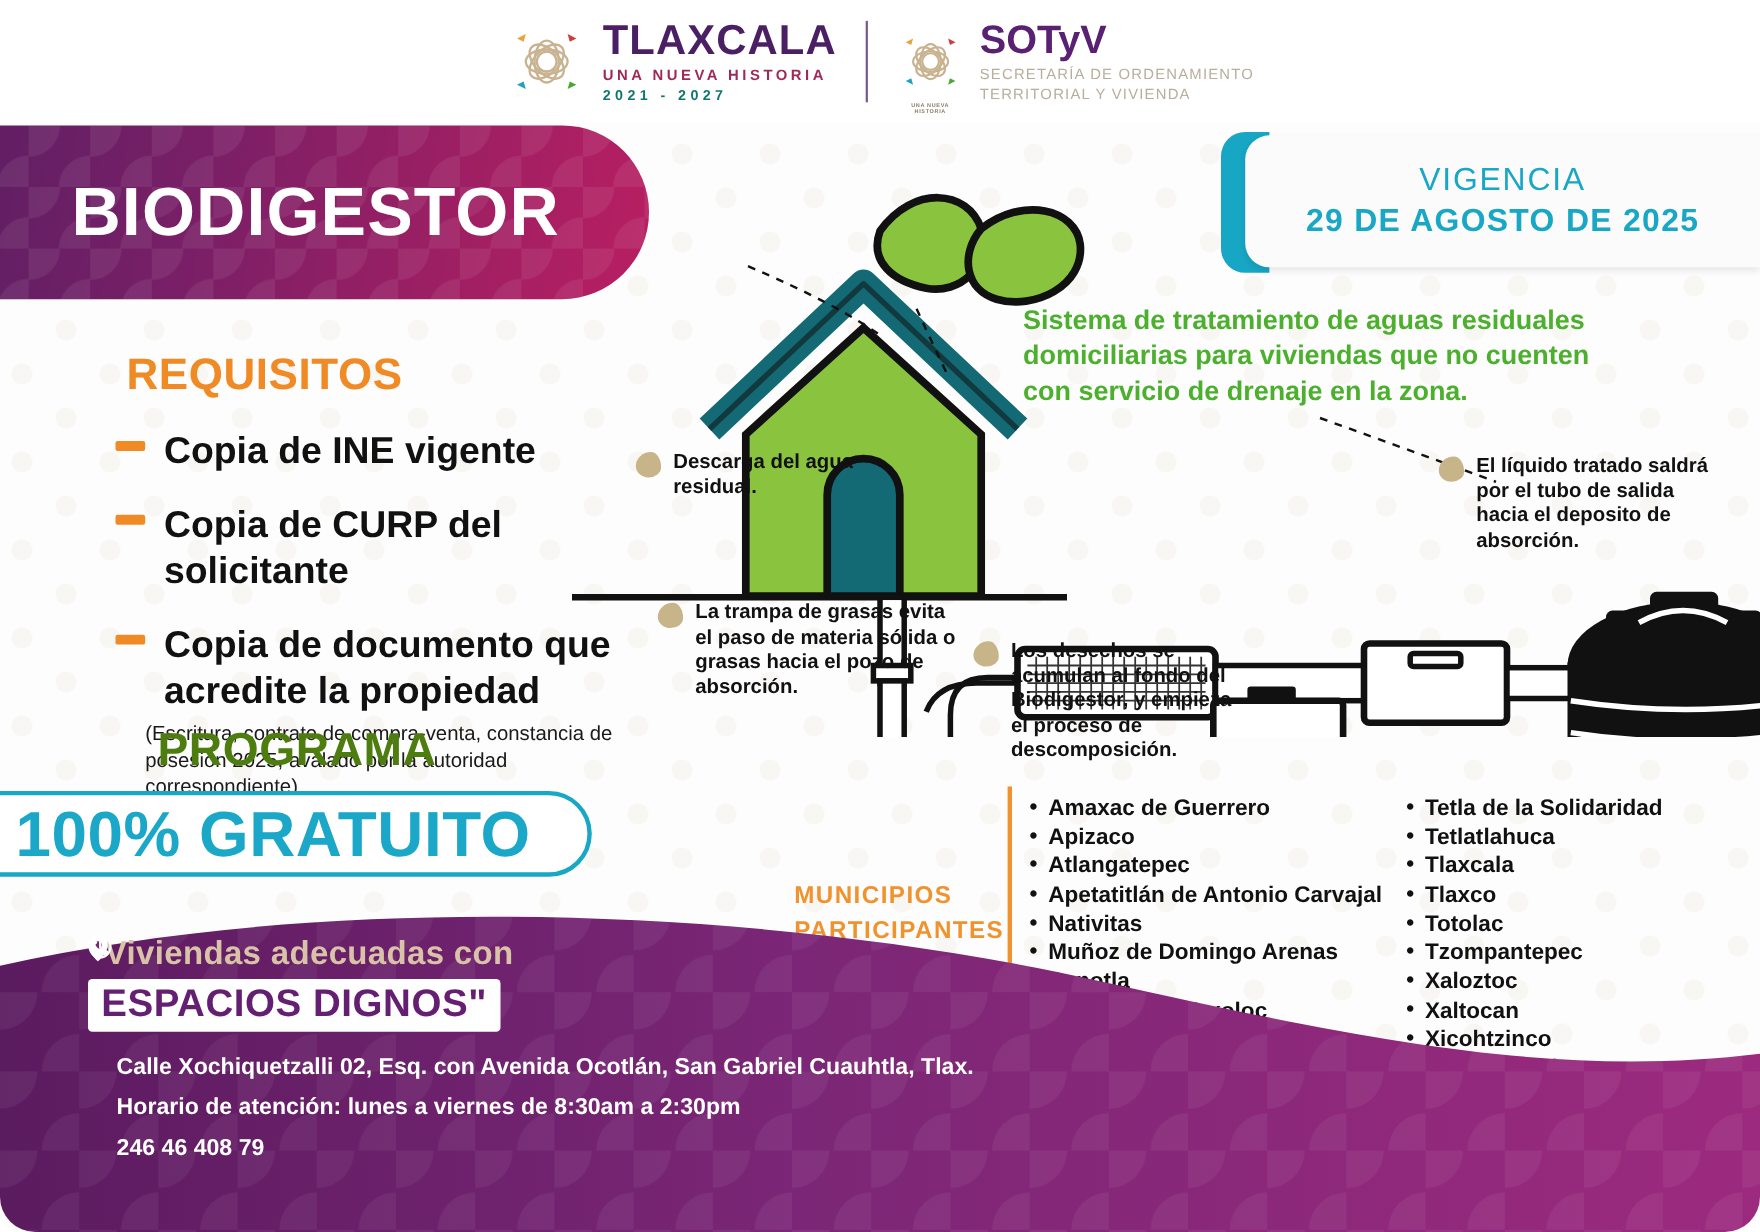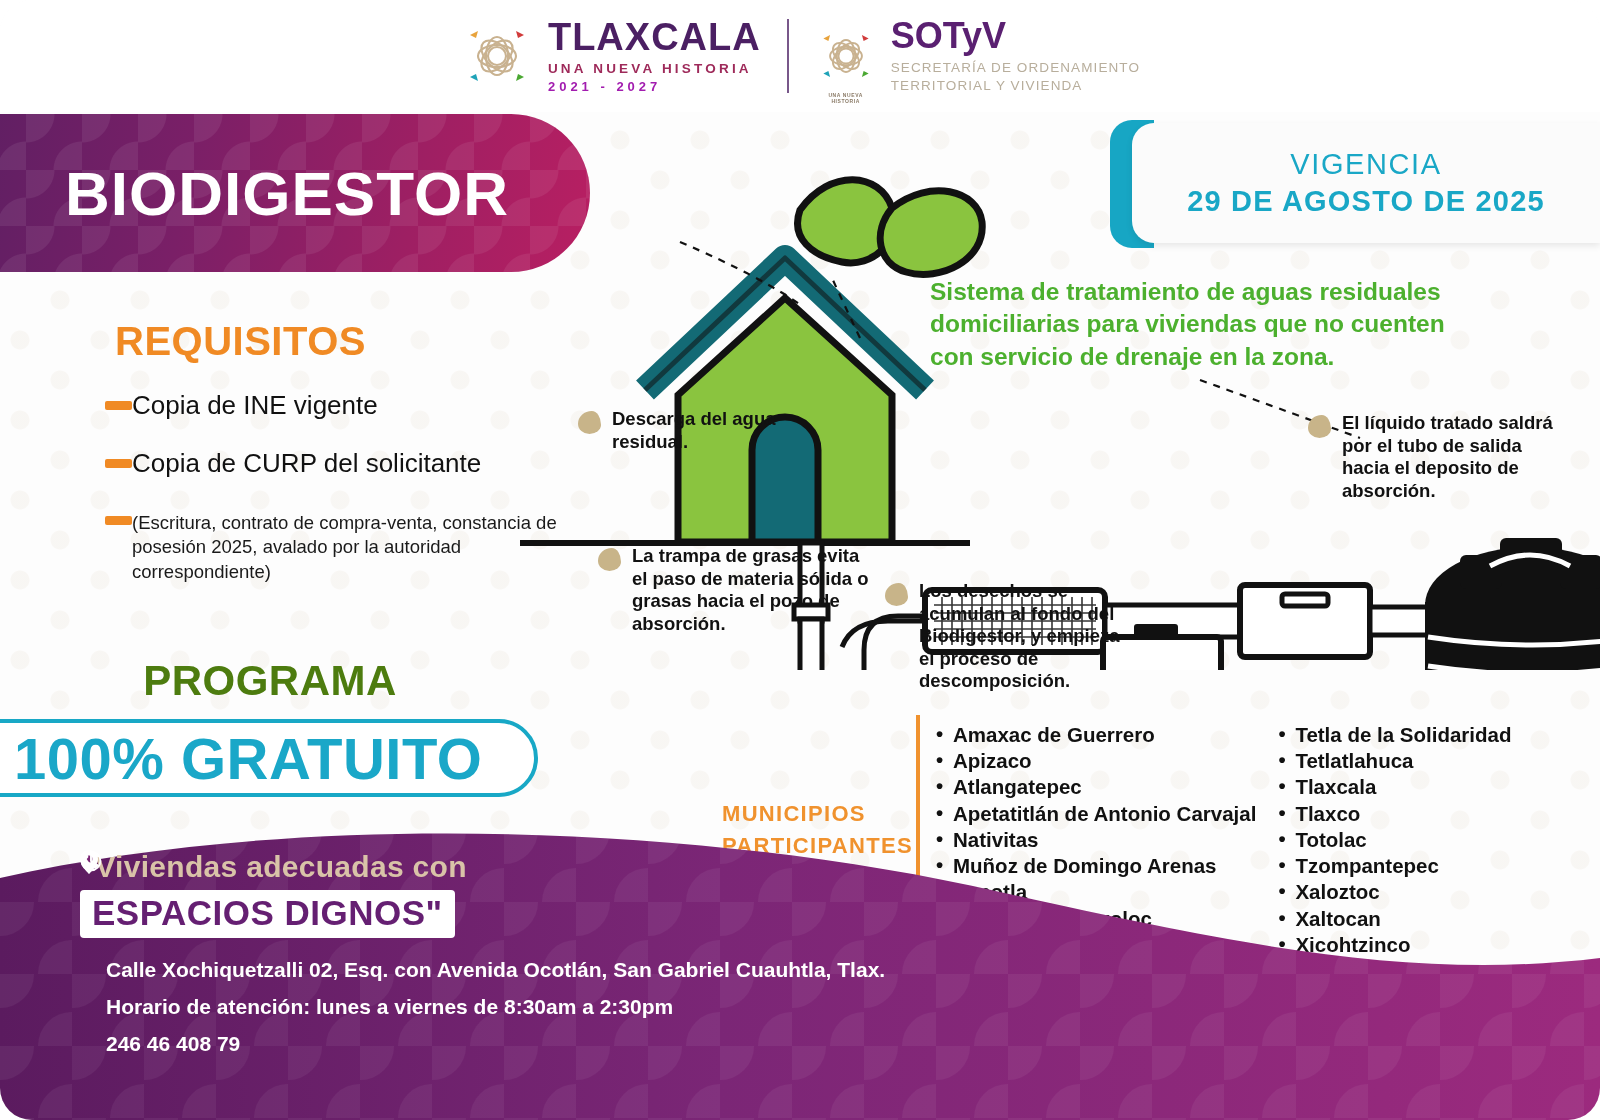--- a/index.html
+++ b/index.html
@@ -23,21 +23,21 @@
     pointer-events:none;
   }
 
   
   .header{position:absolute;top:0;left:0;width:1600px;height:112px;background:#fff;
           display:flex;align-items:center;justify-content:center;gap:26px;z-index:6;}
   .logo-block{display:flex;align-items:center;gap:14px;}
   .rosette{width:74px;height:74px;position:relative;flex:0 0 auto;}
   .tlax-text .t1{font-size:38px;font-weight:700;letter-spacing:1px;color:#4b1f63;line-height:1;}
   .tlax-text .t2{font-size:13.5px;font-weight:700;letter-spacing:3.2px;color:#9e2a5a;margin-top:5px;}
-  .tlax-text .t3{font-size:13px;font-weight:700;letter-spacing:4px;color:#a21caf;margin-top:3px;}
+  .tlax-text .t3{font-size:13px;font-weight:700;letter-spacing:4px;color:#0f766e;margin-top:3px;}
   .divider-v{width:2px;height:74px;background:#4b1f63;opacity:.75;}
   .sotyv-text .s1{font-size:36px;font-weight:700;letter-spacing:0px;color:#5a2071;line-height:1;}
   .sotyv-text .s2{font-size:13.5px;letter-spacing:1.1px;color:#b8ae9c;line-height:1.32;margin-top:5px;font-weight:400;}
   .rosette-sub{font-size:5px;letter-spacing:.6px;color:#8a7a66;text-align:center;font-weight:700;margin-top:1px;}
 
   
   .biod-banner{
     position:absolute;left:-30px;top:114px;width:620px;height:158px;
     border-radius:0 80px 80px 0;
     background:linear-gradient(100deg,#5e1f63 0%,#7a1f67 35%,#9d1f63 70%,#b81f62 100%);
@@ -57,21 +57,21 @@
     border-radius:22px 0 0 22px;box-shadow:0 3px 7px rgba(0,0,0,.09);
     display:flex;flex-direction:column;align-items:center;justify-content:center;}
   .vig-l1{color:#19a7c6;font-size:29px;font-weight:400;letter-spacing:1.6px;}
   .vig-l2{color:#19a7c6;font-size:29px;font-weight:700;letter-spacing:1.2px;margin-top:4px;}
 
   
   .requisitos{position:absolute;left:105px;top:300px;width:470px;z-index:4;}
   .req-title{color:#f08a24;font-size:40px;font-weight:700;letter-spacing:.5px;margin-left:10px;margin-top:19px;}
   .req-item{display:flex;align-items:flex-start;margin-top:26px;}
   .req-dash{width:27px;height:9px;background:#f08a24;border-radius:2px;flex:0 0 auto;margin-top:11px;}
-  .req-text{font-size:26px;font-weight:400;color:#111;line-height:1.22;}
+  .req-text{margin-left:17px;font-size:34px;font-weight:700;color:#111;line-height:1.22;}
   .req-note{font-size:18.5px;font-weight:400;color:#1a1a1a;line-height:1.3;margin-top:6px;}
 
   
   .programa{position:absolute;left:0;top:640px;width:540px;z-index:4;text-align:center;}
   .prog-title{color:#4d7c0f;font-size:42px;font-weight:700;letter-spacing:.5px;margin-top:17px;}
   .grat-pill{margin-top:14px;margin-left:-30px;height:70px;width:560px;
     border:4px solid #18a8c6;border-radius:0 40px 40px 0;background:#fff;
     display:flex;align-items:center;}
   .grat-text{color:#1aa7c8;font-size:58px;font-weight:700;letter-spacing:.5px;margin-left:40px;}
 
@@ -316,20 +316,21 @@
     <div class="req-item">
       <div class="req-dash"></div>
       <div>
         <div class="req-text">Copia de CURP del solicitante</div>
       </div>
     </div>
 
     <div class="req-item">
       <div class="req-dash"></div>
       <div>
+        <div class="req-text">Copia de documento que acredite la propiedad</div>
         <div class="req-note">(Escritura, contrato de compra-venta, constancia de posesión 2025, avalado por la autoridad correspondiente)</div>
       </div>
     </div>
   </div>
 
   <div class="programa">
     <div class="prog-title">PROGRAMA</div>
     <div class="grat-pill">
       <div class="grat-text">100% GRATUITO</div>
     </div>

